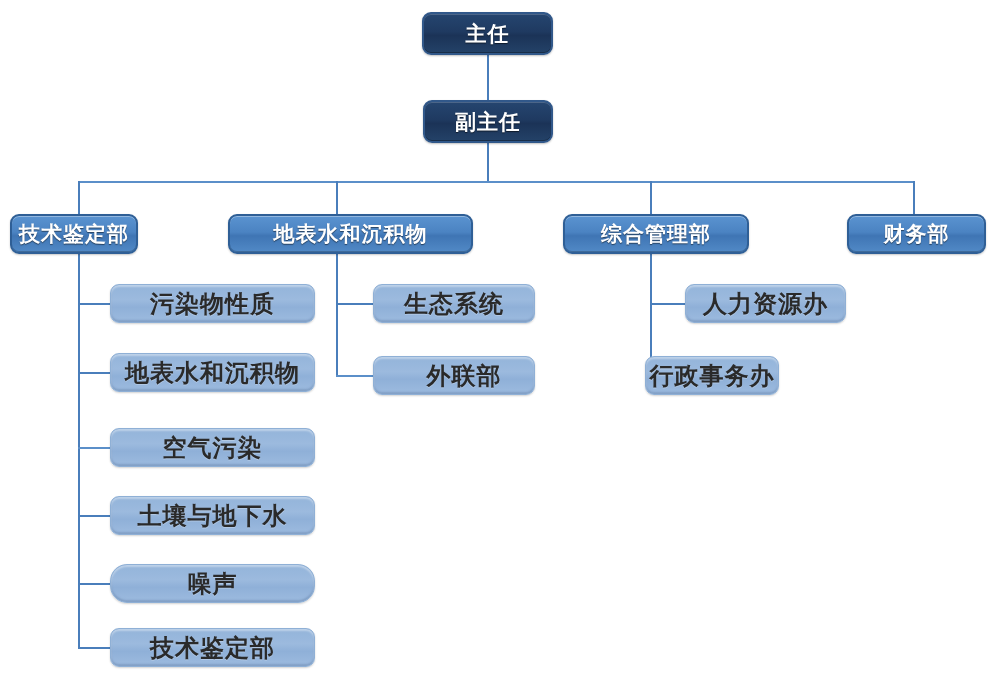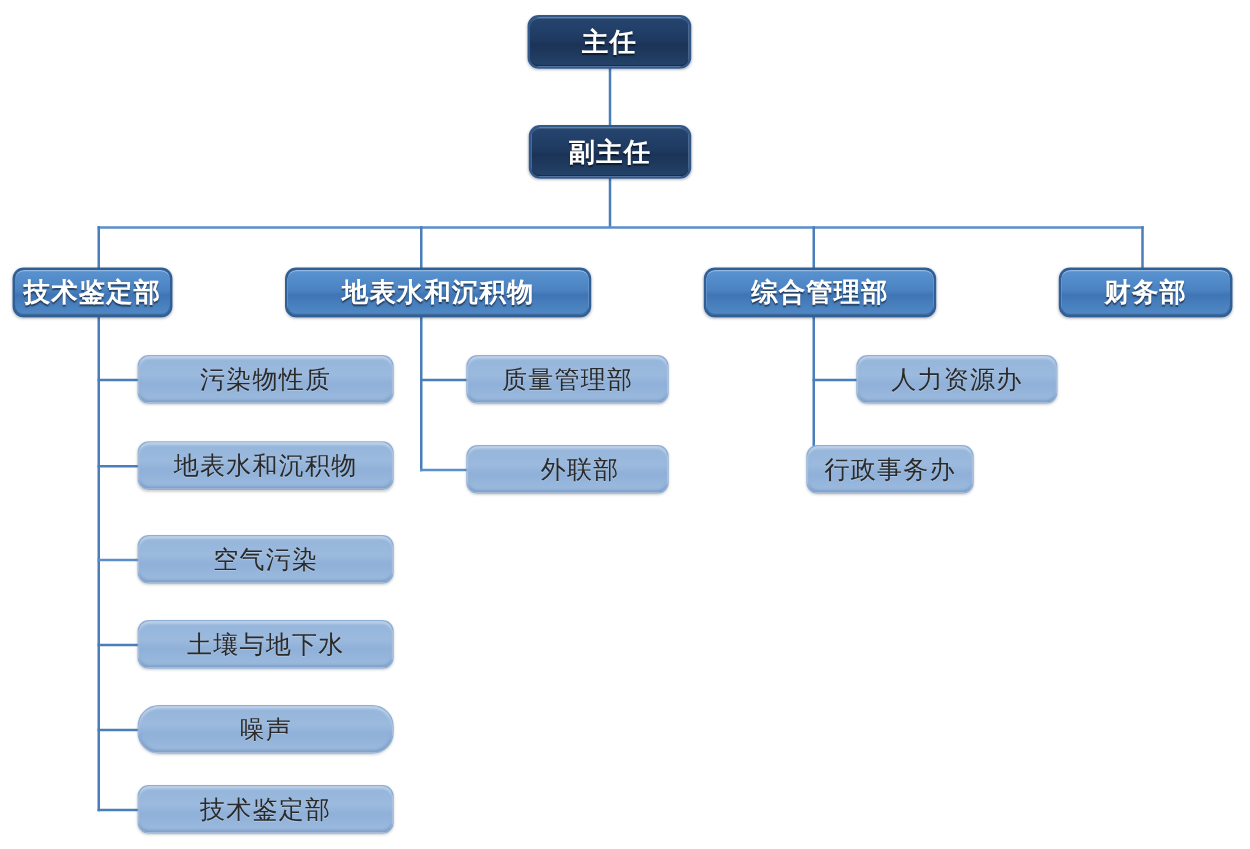--- a/index.html
+++ b/index.html
@@ -66,22 +66,22 @@
   }
 
   
   .node.lvl3 {
     background: linear-gradient(to bottom, #93b4da 0%, #9cbade 40%, #8fb0d8 60%, #9dbbdf 100%);
     border: 1px solid #8fb0d6;
     box-shadow: inset 0 2px 2px rgba(255,255,255,0.40),
                 inset 0 -2px 2px rgba(90,120,160,0.40),
                 0 1px 2px rgba(0,0,0,0.18);
     color: #2a2a2a;
-    font-weight: normal;
-    font-size: 20px;
+    font-weight: bold;
+    font-size: 24px;
     text-shadow: 0 1px 0 rgba(255,255,255,0.25);
   }
 </style>
 </head>
 <body>
 
 <div id="chart-root">
 
   <div class="line v" style="left:487px; top:54px; height:46px;"></div>
 
@@ -122,19 +122,19 @@
 
   <div class="node lvl2" style="left:847px; top:214px; width:139px; height:40px;">财务部</div>
 
   <div class="node lvl3" style="left:110px; top:284px; width:205px; height:39px;">污染物性质</div>
   <div class="node lvl3" style="left:110px; top:353px; width:205px; height:39px;">地表水和沉积物</div>
   <div class="node lvl3" style="left:110px; top:428px; width:205px; height:39px;">空气污染</div>
   <div class="node lvl3" style="left:110px; top:496px; width:205px; height:39px;">土壤与地下水</div>
   <div class="node lvl3" style="left:110px; top:564px; width:205px; height:39px;border-radius:17px;">噪声</div>
   <div class="node lvl3" style="left:110px; top:628px; width:205px; height:39px;">技术鉴定部</div>
 
-  <div class="node lvl3" style="left:373px; top:284px; width:162px; height:39px;">质量管理部</div>
+  <div class="node lvl3" style="left:373px; top:284px; width:162px; height:39px;">生态系统</div>
   <div class="node lvl3" style="left:373px; top:356px; width:162px; height:39px;padding-left:20px;">外联部</div>
 
   <div class="node lvl3" style="left:685px; top:284px; width:161px; height:39px;">人力资源办</div>
   <div class="node lvl3" style="left:645px; top:356px; width:134px; height:39px;">行政事务办</div>
 
 </div>
 
 </body></html>

